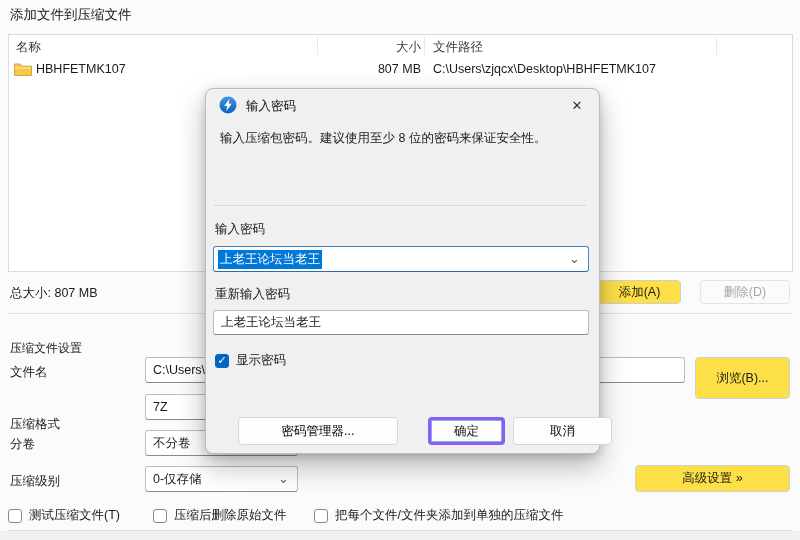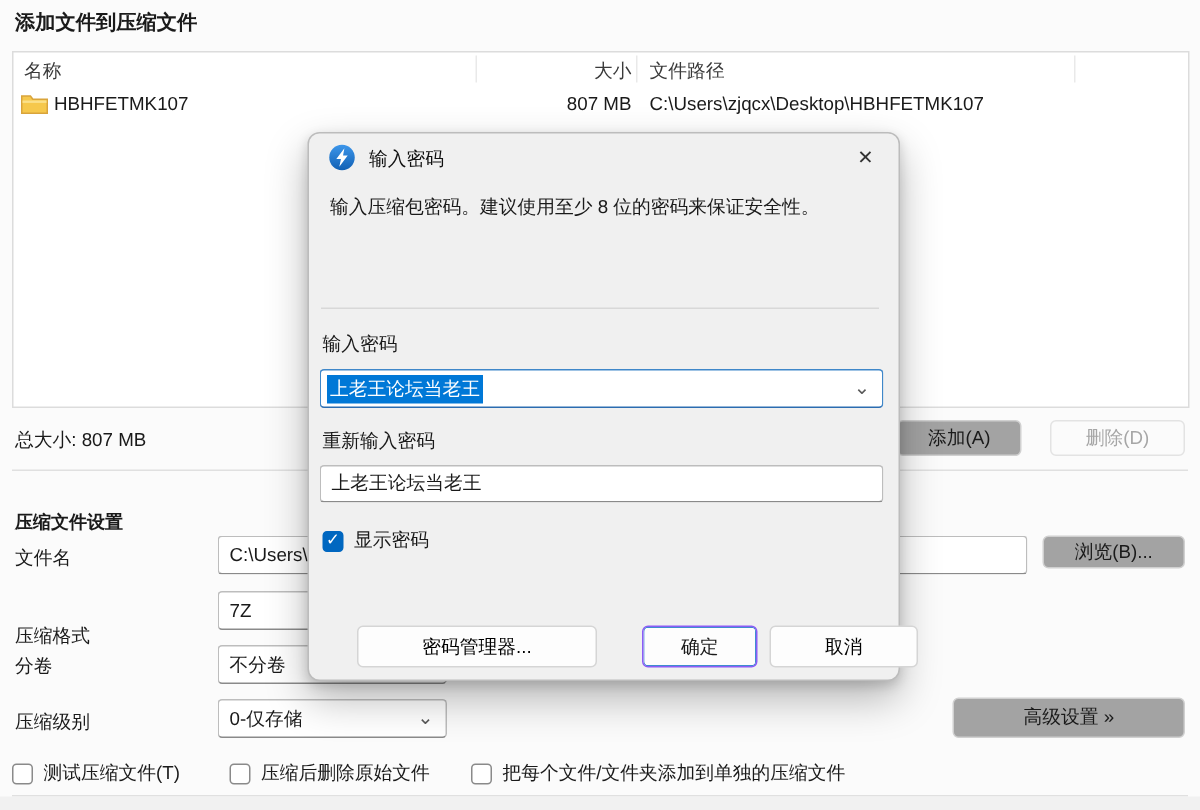--- a/index.html
+++ b/index.html
@@ -3,37 +3,37 @@
 <meta charset="utf-8">
 <style>
   * { box-sizing: border-box; margin: 0; padding: 0; }
   html,body { width:800px; height:540px; }
   body {
     font-family: "Liberation Sans", "DejaVu Sans", sans-serif;
     background:#fbfbfb; color:#1a1a1a; position:relative; overflow:hidden;
     font-size:12.5px;
   }
   .abs { position:absolute; }
-  .bold { font-weight:bold; }
+  .bold { font-weight:normal; }
 
   
   .panel { background:#fff; border:1px solid #dcdcdc; }
   .list-header { position:absolute; left:0; top:0; right:0; height:23px; color:#3a3a3a; }
   .col-sep { position:absolute; top:2px; height:18px; width:1px; background:#e9e9e9; }
   .cell { position:absolute; top:4px; white-space:nowrap; overflow:hidden; }
   .row-cell { position:absolute; top:27px; white-space:nowrap; }
 
   
   .btn {
-    position:absolute; background:#a3a3a3; border:1px solid #d0d0d0; border-radius:4px;
+    position:absolute; background:#fde047; border:1px solid #d0d0d0; border-radius:4px;
     display:flex; align-items:center; justify-content:center;
     font-family:inherit; font-size:12.5px; color:#1a1a1a; cursor:pointer;
   }
   .btn.disabled { color:#a6a6a6; border-color:#e3e3e3; background:#fbfbfb; }
-  .btn.accent { border:1px solid #8b5cf6; box-shadow:0 0 0 0.5px #0067c0 inset; }
+  .btn.accent { border:3px solid #8b5cf6; box-shadow:0 0 0 0.5px #0067c0 inset; }
 
   
   .field {
     position:absolute; background:#fff; border:1px solid #bdbdbd; border-bottom-color:#8a8a8a;
     border-radius:3px; display:flex; align-items:center; padding:0 7px; white-space:nowrap; overflow:hidden;
   }
   .combo { justify-content:flex-start; }
   .combo .chev { position:absolute; right:8px; top:45%; transform:translateY(-50%); color:#5a5a5a; font-size:13px; line-height:1; }
   .combo-focused { border:1px solid #3f87c9; border-bottom-color:#2b6cb0; }
   .sel { background:#0078d7; color:#fff; padding:1px 2px; }
@@ -92,21 +92,21 @@
 <button class="btn disabled" style="left:700px; top:280px; width:90px; height:24px;">删除(D)</button>
 
 <div class="divider" style="left:8px; top:313px; width:784px;"></div>
 
 <div class="abs bold" style="left:10px; top:340px; font-size:12px;">压缩文件设置</div>
 
 <div class="abs" style="left:10px; top:364px;">文件名</div>
 <div class="field" style="left:145px; top:357px; width:540px; height:26px;">
   <span>C:\Users\</span>
 </div>
-<button class="btn" style="left:695px; top:357px; width:95px; height:22px;">浏览(B)...</button>
+<button class="btn" style="left:695px; top:357px; width:95px; height:42px;">浏览(B)...</button>
 
 <div class="abs" style="left:10px; top:400px;margin-top:16px;">压缩格式</div>
 <div class="field combo" style="left:145px; top:394px; width:153px; height:26px;">
   <span>7Z</span>
   <span class="chev">⌄</span>
 </div>
 
 <div class="abs" style="left:10px; top:436px;">分卷</div>
 <div class="field combo" style="left:145px; top:430px; width:153px; height:26px;">
   <span>不分卷</span>

